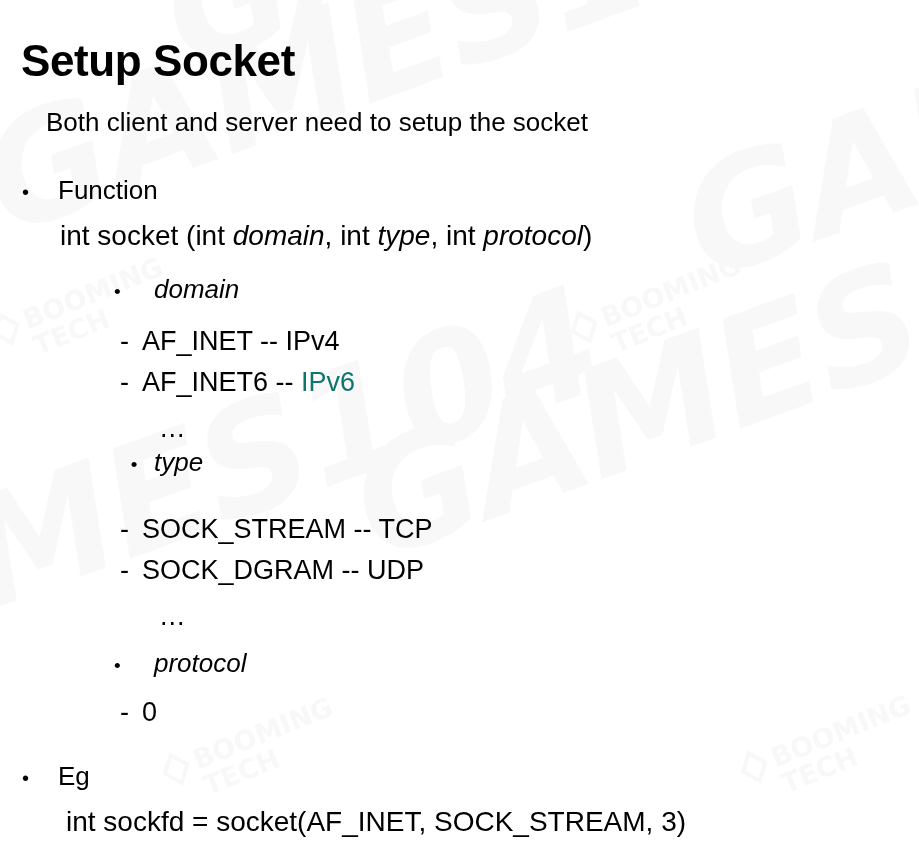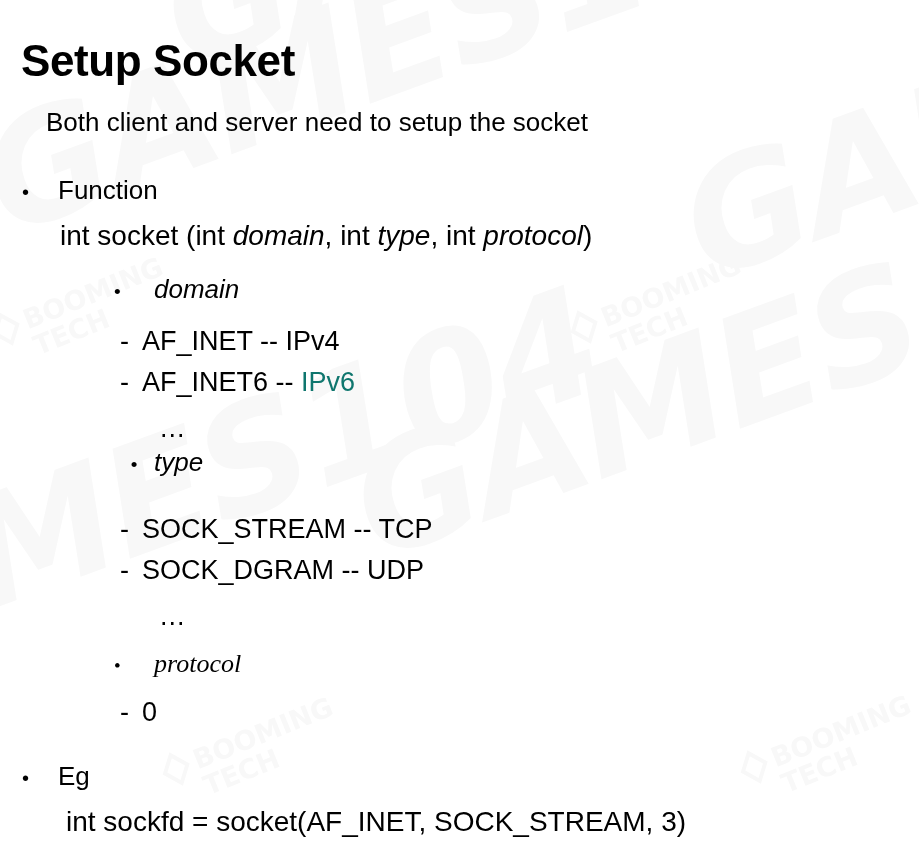--- a/index.html
+++ b/index.html
@@ -223,21 +223,21 @@
       <span class="bullet">•</span><span>type</span>
     </div>
     <div class="row lvl3" style="top:514px;">
       <span class="dash">-</span><span>SOCK_STREAM -- </span><span>TCP</span>
     </div>
     <div class="row lvl3" style="top:555px;">
       <span class="dash">-</span><span>SOCK_DGRAM -- </span><span>UDP</span>
     </div>
     <div class="row ellipsis-row" style="top:601px;">...</div>
 
-    <div class="row lvl2" style="top:649px;font-family:Liberation Serif, serif;">
+    <div class="row lvl2" style="top:649px;">
       <span class="bullet">•</span><span>protocol</span>
     </div>
     <div class="row lvl3" style="top:697px;">
       <span class="dash">-</span><span>0</span>
     </div>
 
     <div class="row lvl1" style="top:762px;">
       <span class="bullet">•</span><span>Eg</span>
     </div>
     <div class="row lvl1-cont" style="top:806px; left:66px;">int sockfd = socket(AF_INET, SOCK_STREAM, 3)</div>

